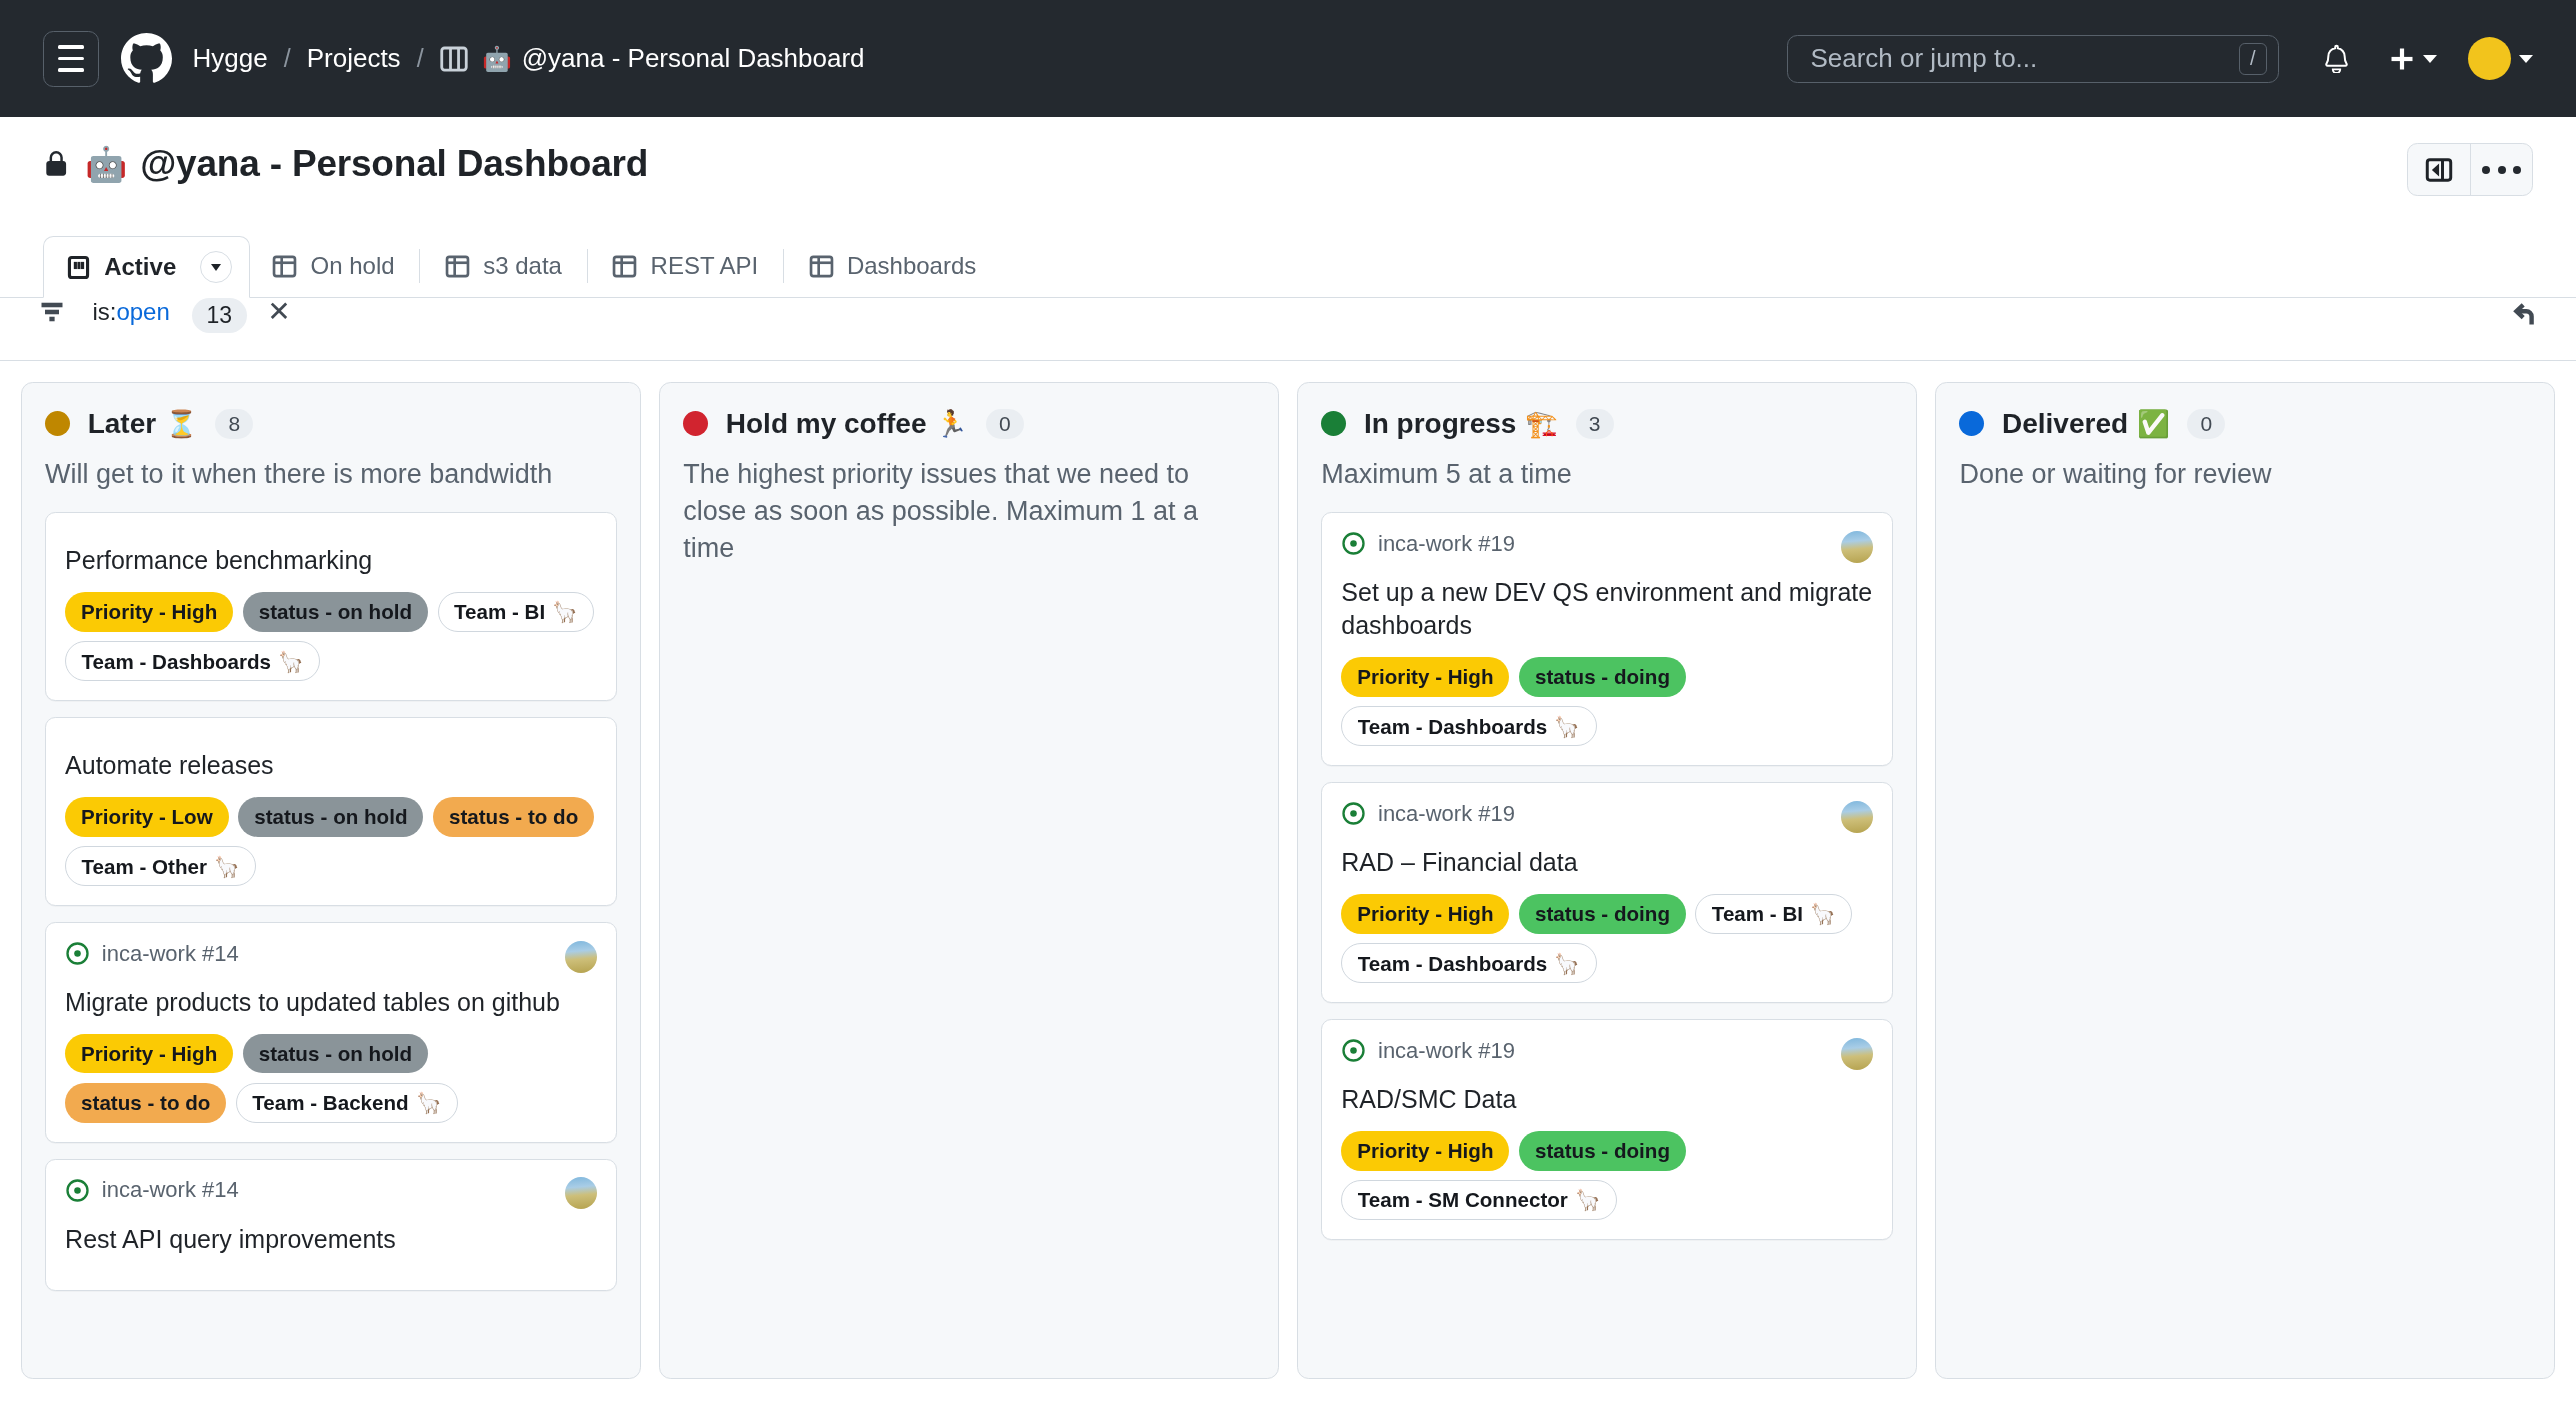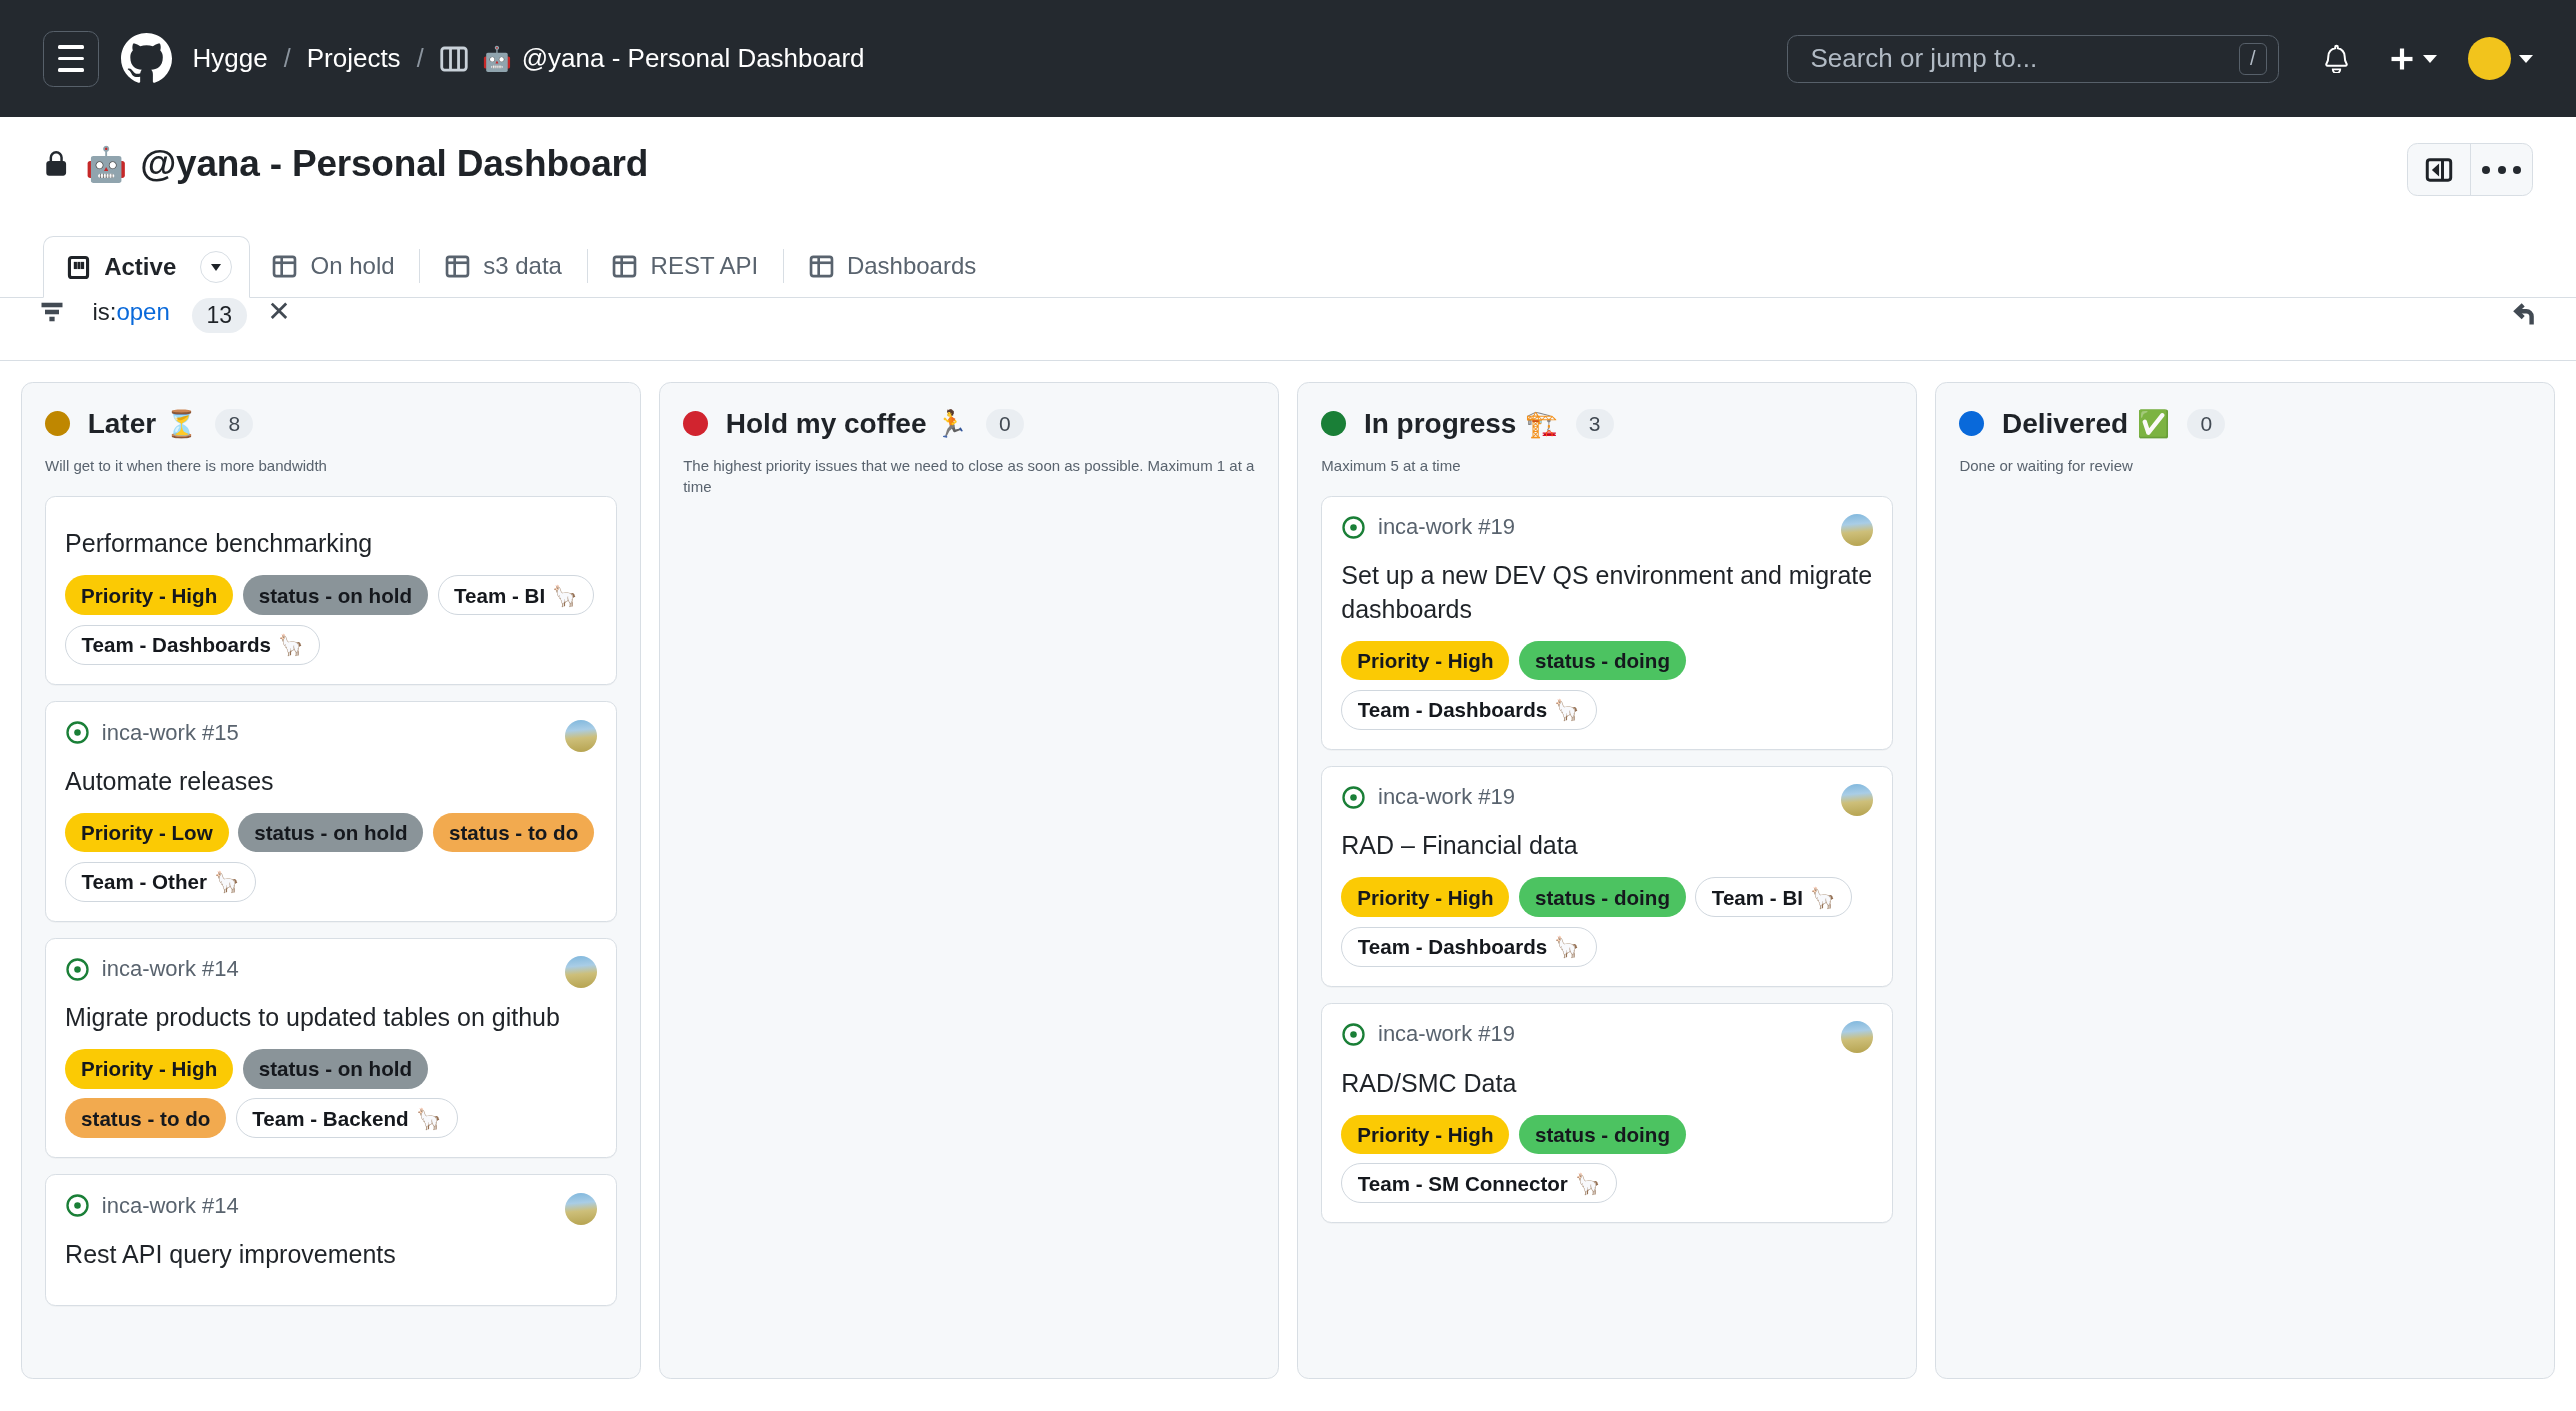--- a/index.html
+++ b/index.html
@@ -185,21 +185,21 @@
   }
   .col-head-row { display: flex; align-items: center; gap: 0; }
   .col-dot { width: 25px; height: 25px; border-radius: 50%; flex: 0 0 auto; }
   .col-name { font-size: 28px; font-weight: 600; color: #1f2328; margin-left: 17.6px; white-space: nowrap; }
   .col-emoji { font-size: 26.4px; margin-left: 8.8px; line-height: 1; }
   .col-count {
     margin-left: 17.6px; background: #eaeef2; color: #424a53;
     border-radius: 17.6px; padding: 2.9px 13.2px; font-size: 21px; min-width: 34px; text-align:center;
   }
   .col-desc {
-    font-size: 15px; color: #59636e; line-height: 1.38;
+    font-size: 27px; color: #59636e; line-height: 1.38;
     margin-top: 16px; margin-bottom: 19px;
   }
 
   
   .cards { display: flex; flex-direction: column; gap: 16px; }
   .card {
     background: #ffffff;
     border: 0.7px solid #d8dee4;
     border-radius: 10.3px;
     padding: 17.6px 19px 19px 19px;
@@ -416,30 +416,20 @@
               <span class="le">🦙</span>
             </span>
           <span class="label lb-outline">
               <span>Team - Dashboards</span>
               <span class="le">🦙</span>
             </span>
         </div>
       </div>
 
       <div class="card">
-        <div class="card-top">
-          <span class="card-repo">
-            <span class="issue-icon"><svg viewBox="0 0 16 16">
-                  <circle cx="8" cy="8" r="6.4" fill="none" stroke="#1a7f37" stroke-width="1.5"></circle>
-                  <circle cx="8" cy="8" r="2.1" fill="#1a7f37"></circle>
-                </svg></span>
-            <span>inca-work #15</span>
-          </span>
-          <span class="card-avatar av-b"></span>
-        </div>
         <div class="card-title">Automate releases</div>
         <div class="labels">
           <span class="label lb-yellow">
               <span>Priority - Low</span>
             </span>
           <span class="label lb-gray">
               <span>status - on hold</span>
             </span>
           <span class="label lb-orange">
               <span>status - to do</span>

